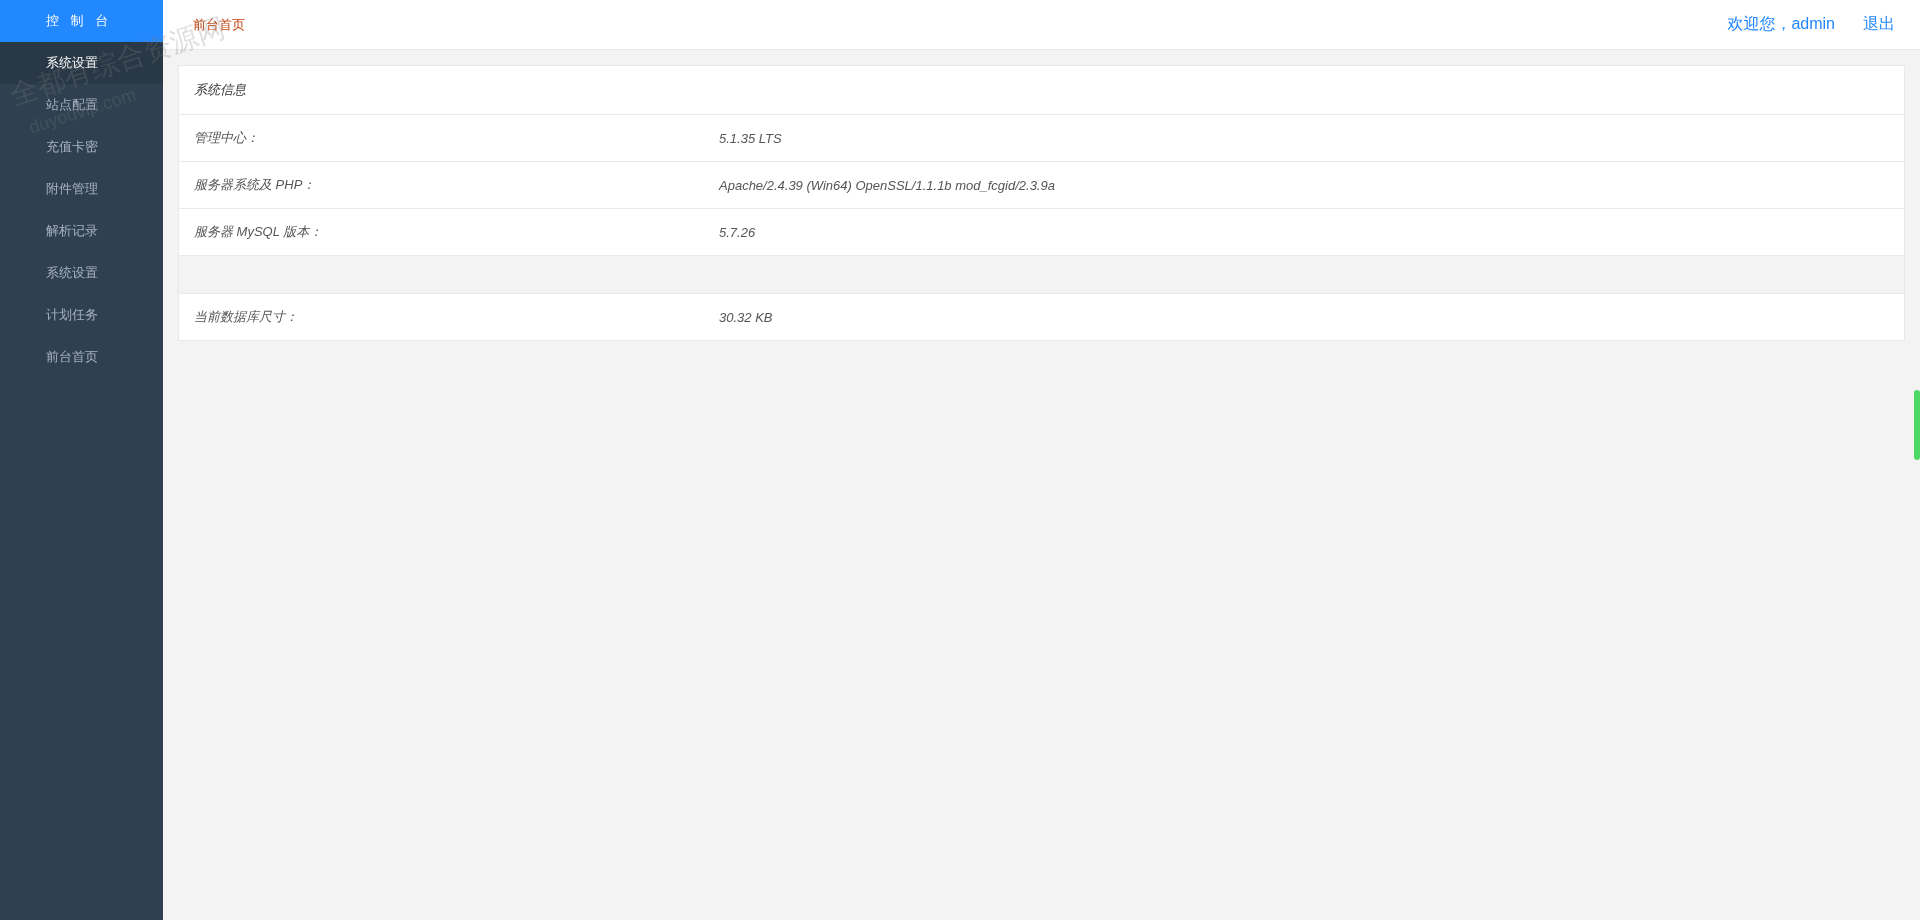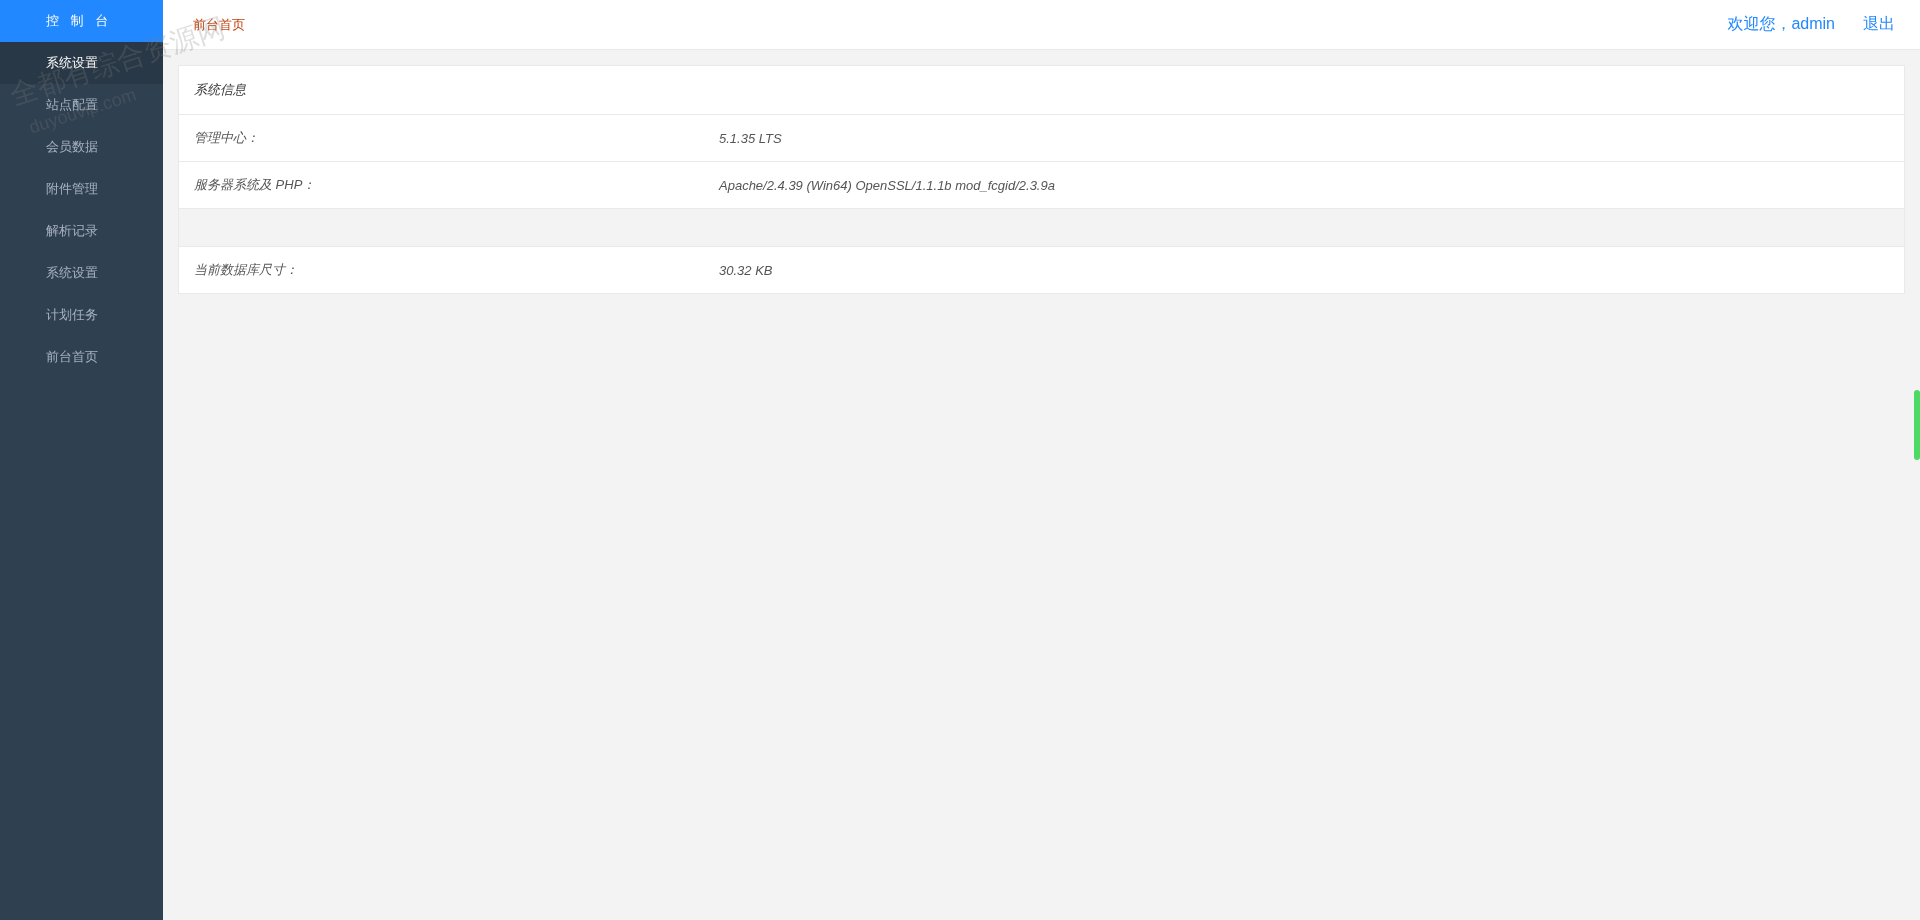--- a/index.html
+++ b/index.html
@@ -157,21 +157,21 @@
       z-index: 1000;
     }
   </style>
 </head>
 <body>
 
 <div class="sidebar">
   <div class="sidebar-item active">控 制 台</div>
   <div class="sidebar-item highlight">系统设置</div>
   <div class="sidebar-item">站点配置</div>
-  <div class="sidebar-item">会员数据</div>
+  <div class="sidebar-item">充值卡密</div>
   <div class="sidebar-item">附件管理</div>
   <div class="sidebar-item">解析记录</div>
   <div class="sidebar-item">系统设置</div>
   <div class="sidebar-item">计划任务</div>
   <div class="sidebar-item">前台首页</div>
 </div>
 
 <div class="topbar">
   <div class="topbar-left">
     <a href="#">前台首页</a>
@@ -188,20 +188,24 @@
     <table class="info-table">
       <tbody>
           <tr>
         <td>管理中心：</td>
         <td>5.1.35 LTS</td>
       </tr>
       <tr>
         <td>服务器系统及 PHP：</td>
         <td>Apache/2.4.39 (Win64) OpenSSL/1.1.1b mod_fcgid/2.3.9a</td>
       </tr>
+      <tr>
+        <td>服务器 MySQL 版本：</td>
+        <td>5.7.26</td>
+      </tr>
       <tr class="gap-row">
         <td colspan="2"></td>
       </tr>
       <tr>
         <td>当前数据库尺寸：</td>
         <td>30.32 KB</td>
       </tr>
     </tbody>
       </table>
   </div>

